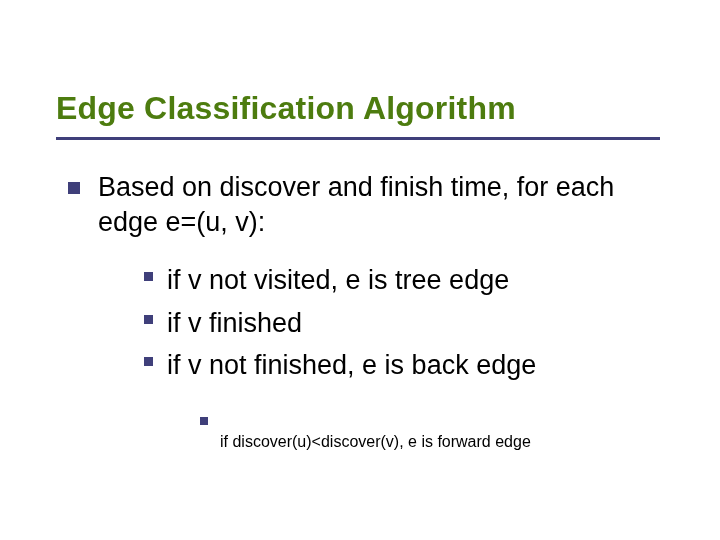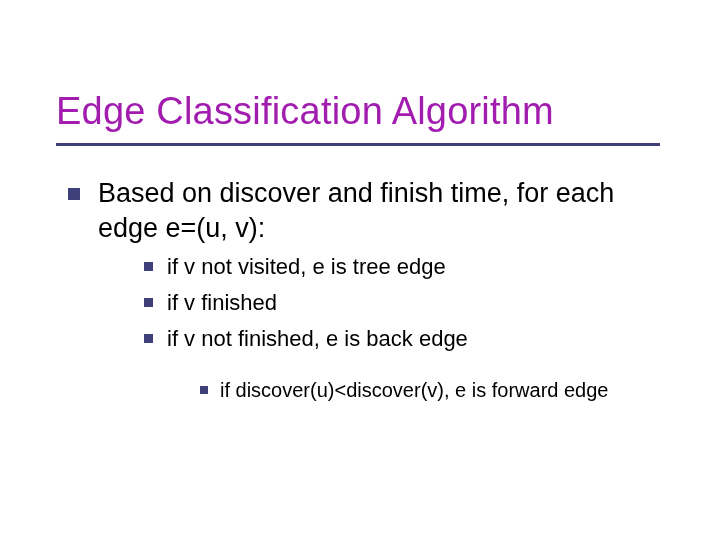--- a/index.html
+++ b/index.html
@@ -16,37 +16,38 @@
     position: relative;
     width: 720px;
     height: 540px;
     box-sizing: border-box;
     padding: 0;
   }
   .title-wrap {
     padding: 90px 40px 0 56px;
   }
   .title {
-    font-size: 38px;
-    font-weight: 400;
+    font-size: 32px;
+    font-weight: 700;
     letter-spacing: 0.2px;
-    color: #a21caf;
+    color: #4d7c0f;
   }
   .rule {
     margin: 10px 0 0 56px;
     width: 604px;
     height: 3px;
     background: #3f3f7a;
   }
   .body {
     padding: 30px 60px 0 68px;
   }
   .lvl1 {
     display: flex;
     align-items: flex-start;
+    margin-bottom: 16px;
   }
   .lvl1 .bullet {
     flex: 0 0 auto;
     width: 12px;
     height: 12px;
     background: #3f3f7a;
     margin-top: 12px;
     margin-right: 18px;
   }
   .lvl1 .text {
@@ -63,42 +64,43 @@
   }
   .lvl2 .bullet {
     flex: 0 0 auto;
     width: 9px;
     height: 9px;
     background: #3f3f7a;
     margin-top: 10px;
     margin-right: 14px;
   }
   .lvl2 .text {
-    font-size: 22px;
+    font-size: 27px;
     line-height: 1.35;
   }
   .lvl3-group {
     padding: 12px 0 0 132px;
   }
   .lvl3 {
     display: flex;
     align-items: flex-start;
     margin-bottom: 4px;
   }
   .lvl3 .bullet {
     flex: 0 0 auto;
     width: 8px;
     height: 8px;
     background: #3f3f7a;
     margin-top: 9px;
     margin-right: 12px;
   }
   .lvl3 .text {
-    font-size: 20px;
+    font-size: 16px;
     line-height: 1.35;
+    margin-top: 23px;
   }
 </style>
 </head>
 <body>
 
 <div class="slide">
 
   <div class="title-wrap">
     <div class="title">Edge Classification Algorithm</div>
   </div>

